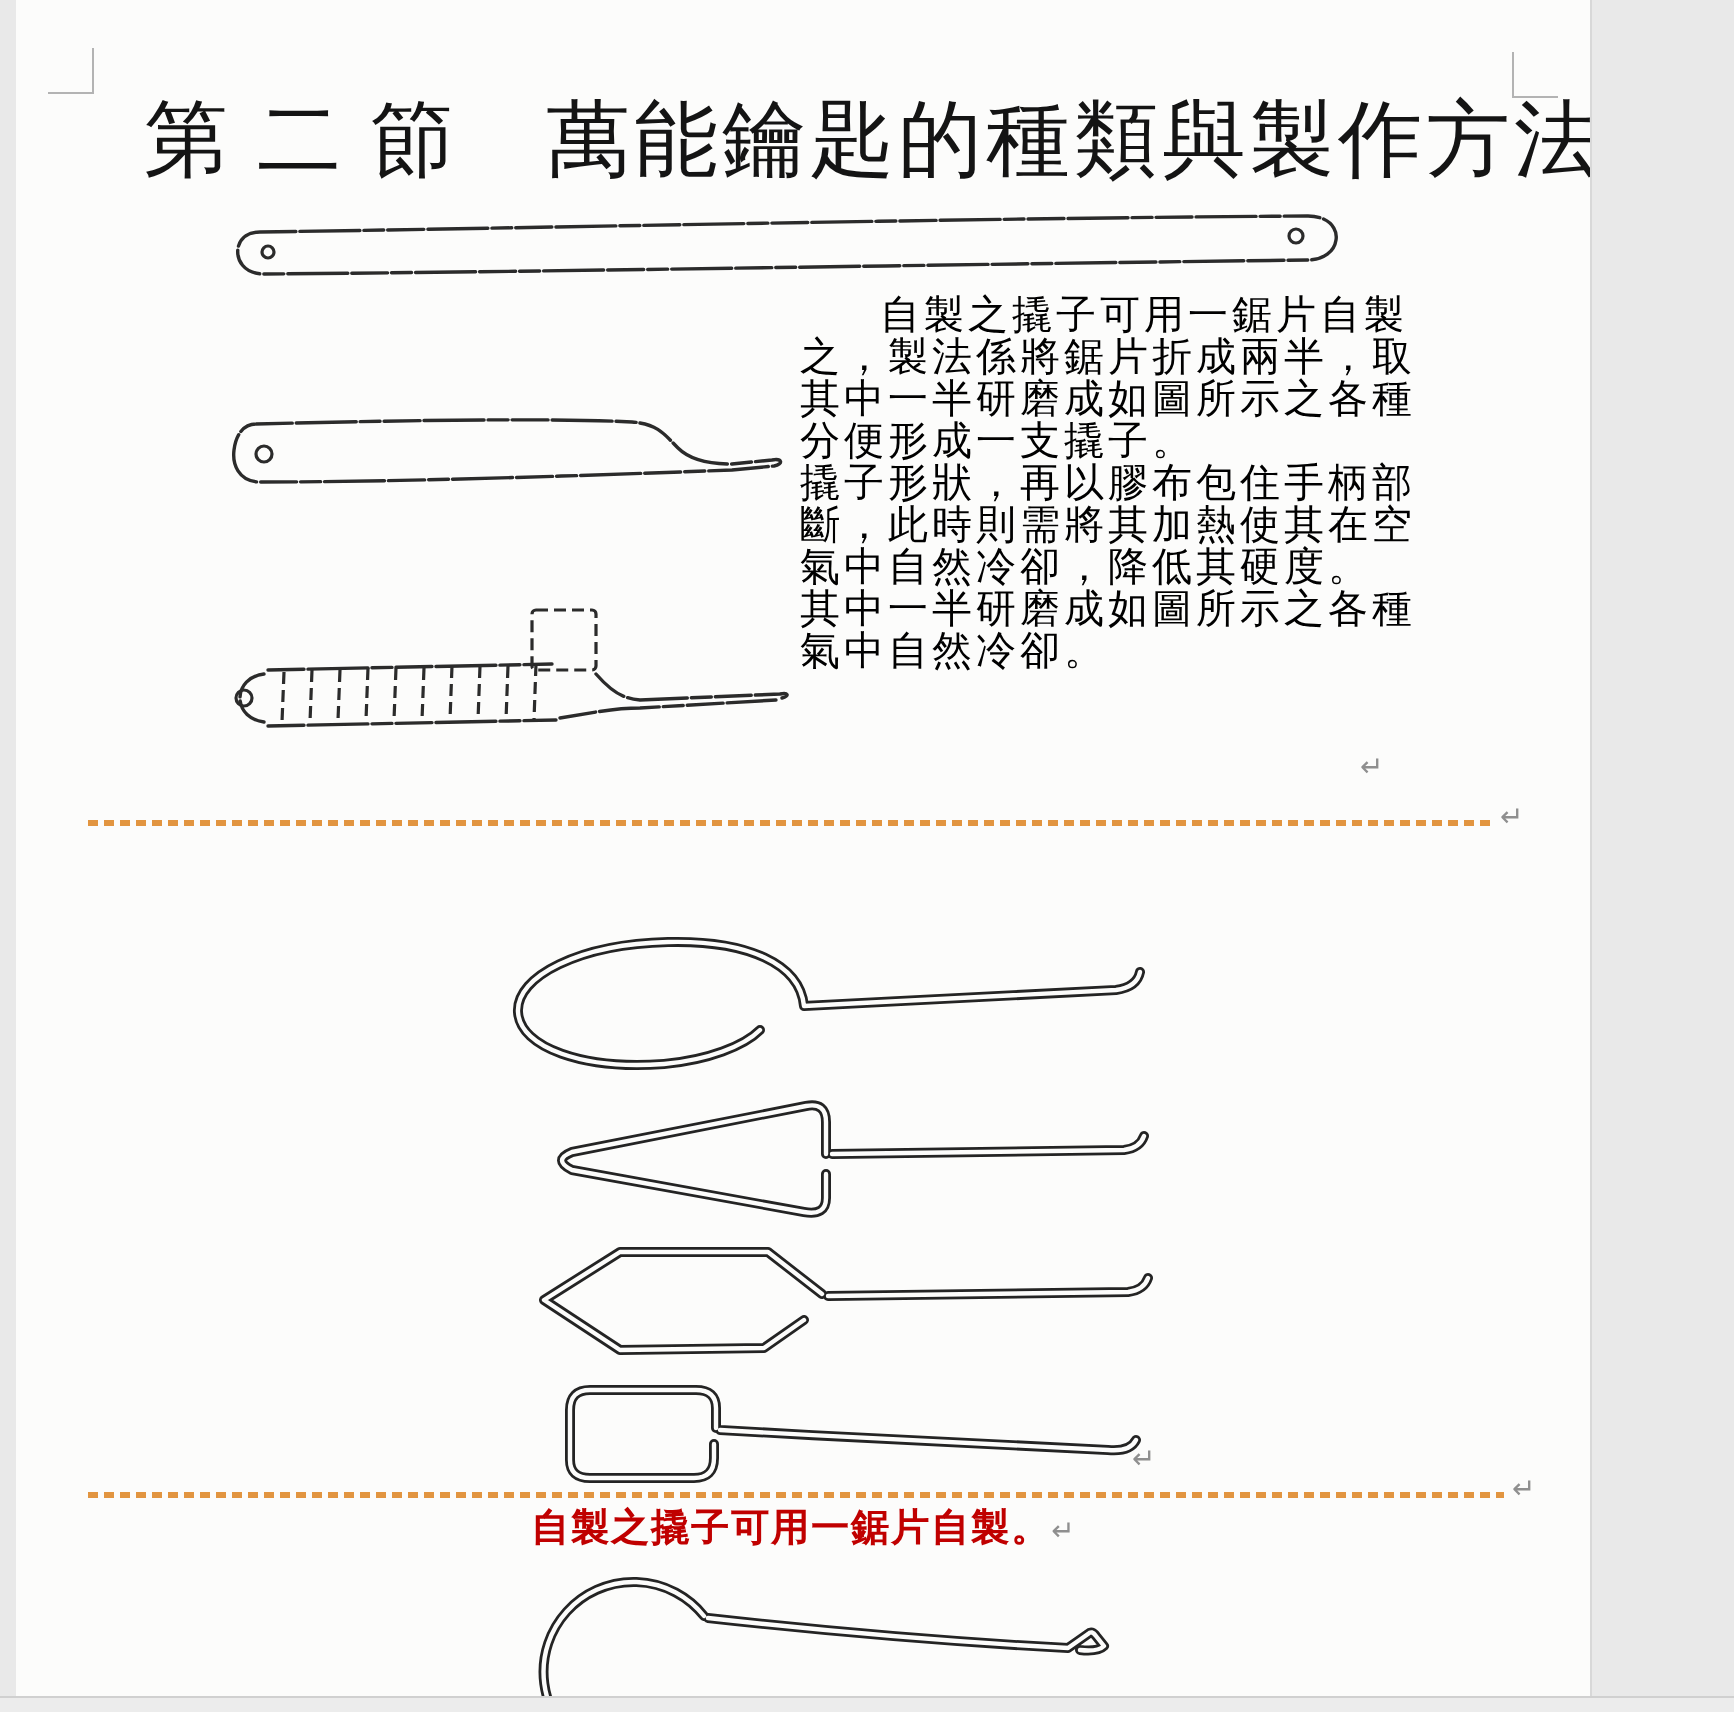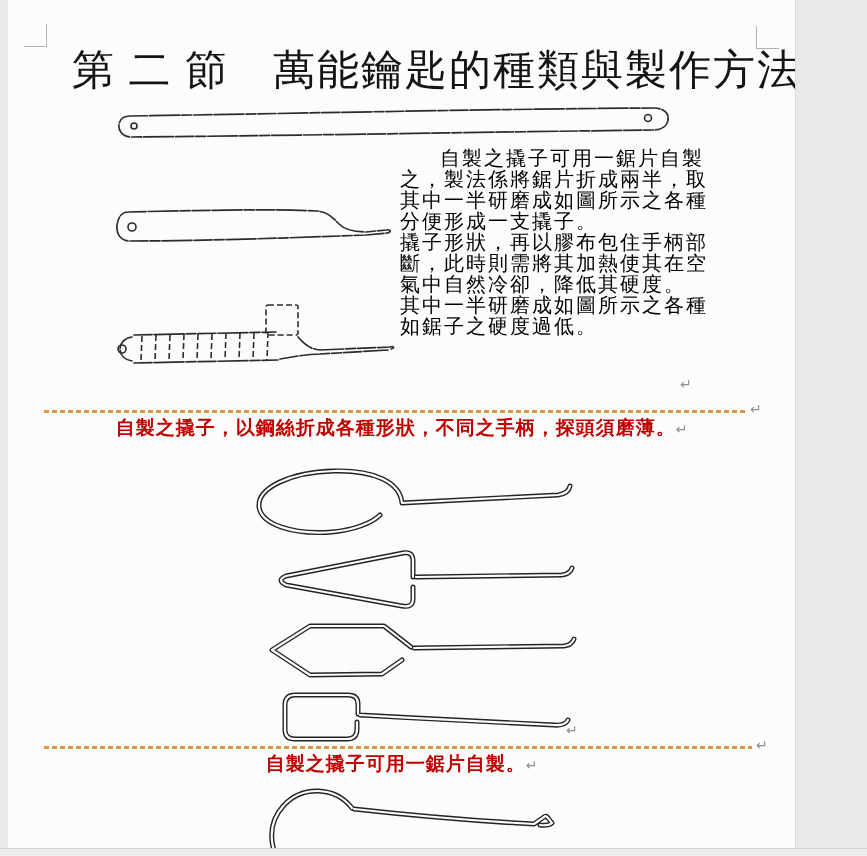--- a/index.html
+++ b/index.html
@@ -83,29 +83,28 @@
 
   <div class="bodytext">
     <div class="bline indent">自製之撬子可用一鋸片自製</div>
     <div class="bline">之，製法係將鋸片折成兩半，取</div>
     <div class="bline">其中一半研磨成如圖所示之各種</div>
     <div class="bline">分便形成一支撬子。</div>
     <div class="bline">撬子形狀，再以膠布包住手柄部</div>
     <div class="bline">斷，此時則需將其加熱使其在空</div>
     <div class="bline">氣中自然冷卻，降低其硬度。</div>
     <div class="bline">其中一半研磨成如圖所示之各種</div>
-    <div class="bline">如鋸子之硬度過低。</div>
+    <div class="bline">氣中自然冷卻。</div>
   </div>
 
   <span class="retmark" style="left:672px;top:376px">↵</span>
 
   <div class="divider" style="left:36px;top:410px;width:702px"></div>
   <span class="retmark" style="left:742px;top:401px">↵</span>
 
-  <div class="caption" style="top:415px"><span>自製之撬子，以鋼絲折成各種形狀，不同之手柄，探頭須磨薄。</span><span class="ret">↵</span></div>
 
   <svg class="fig" style="left:230px;top:462px" width="338" height="76" viewBox="0 0 338 76">
     <defs>
         <path id="p-oval" d="M164,41 C162,20 136,8 96,9 C52,10 20,26 21,44 C22,62 54,73 94,70 C116,68 134,61 142,53 M164,41 C220,38 288,35 320,33 C327,32 331,29 332,24"></path>
       </defs>
     <use href="#p-oval" class="wire-o"></use>
       <use href="#p-oval" class="wire-i"></use>
   </svg>
 
   <svg class="fig" style="left:232px;top:543px" width="340" height="66" viewBox="0 0 340 66">

